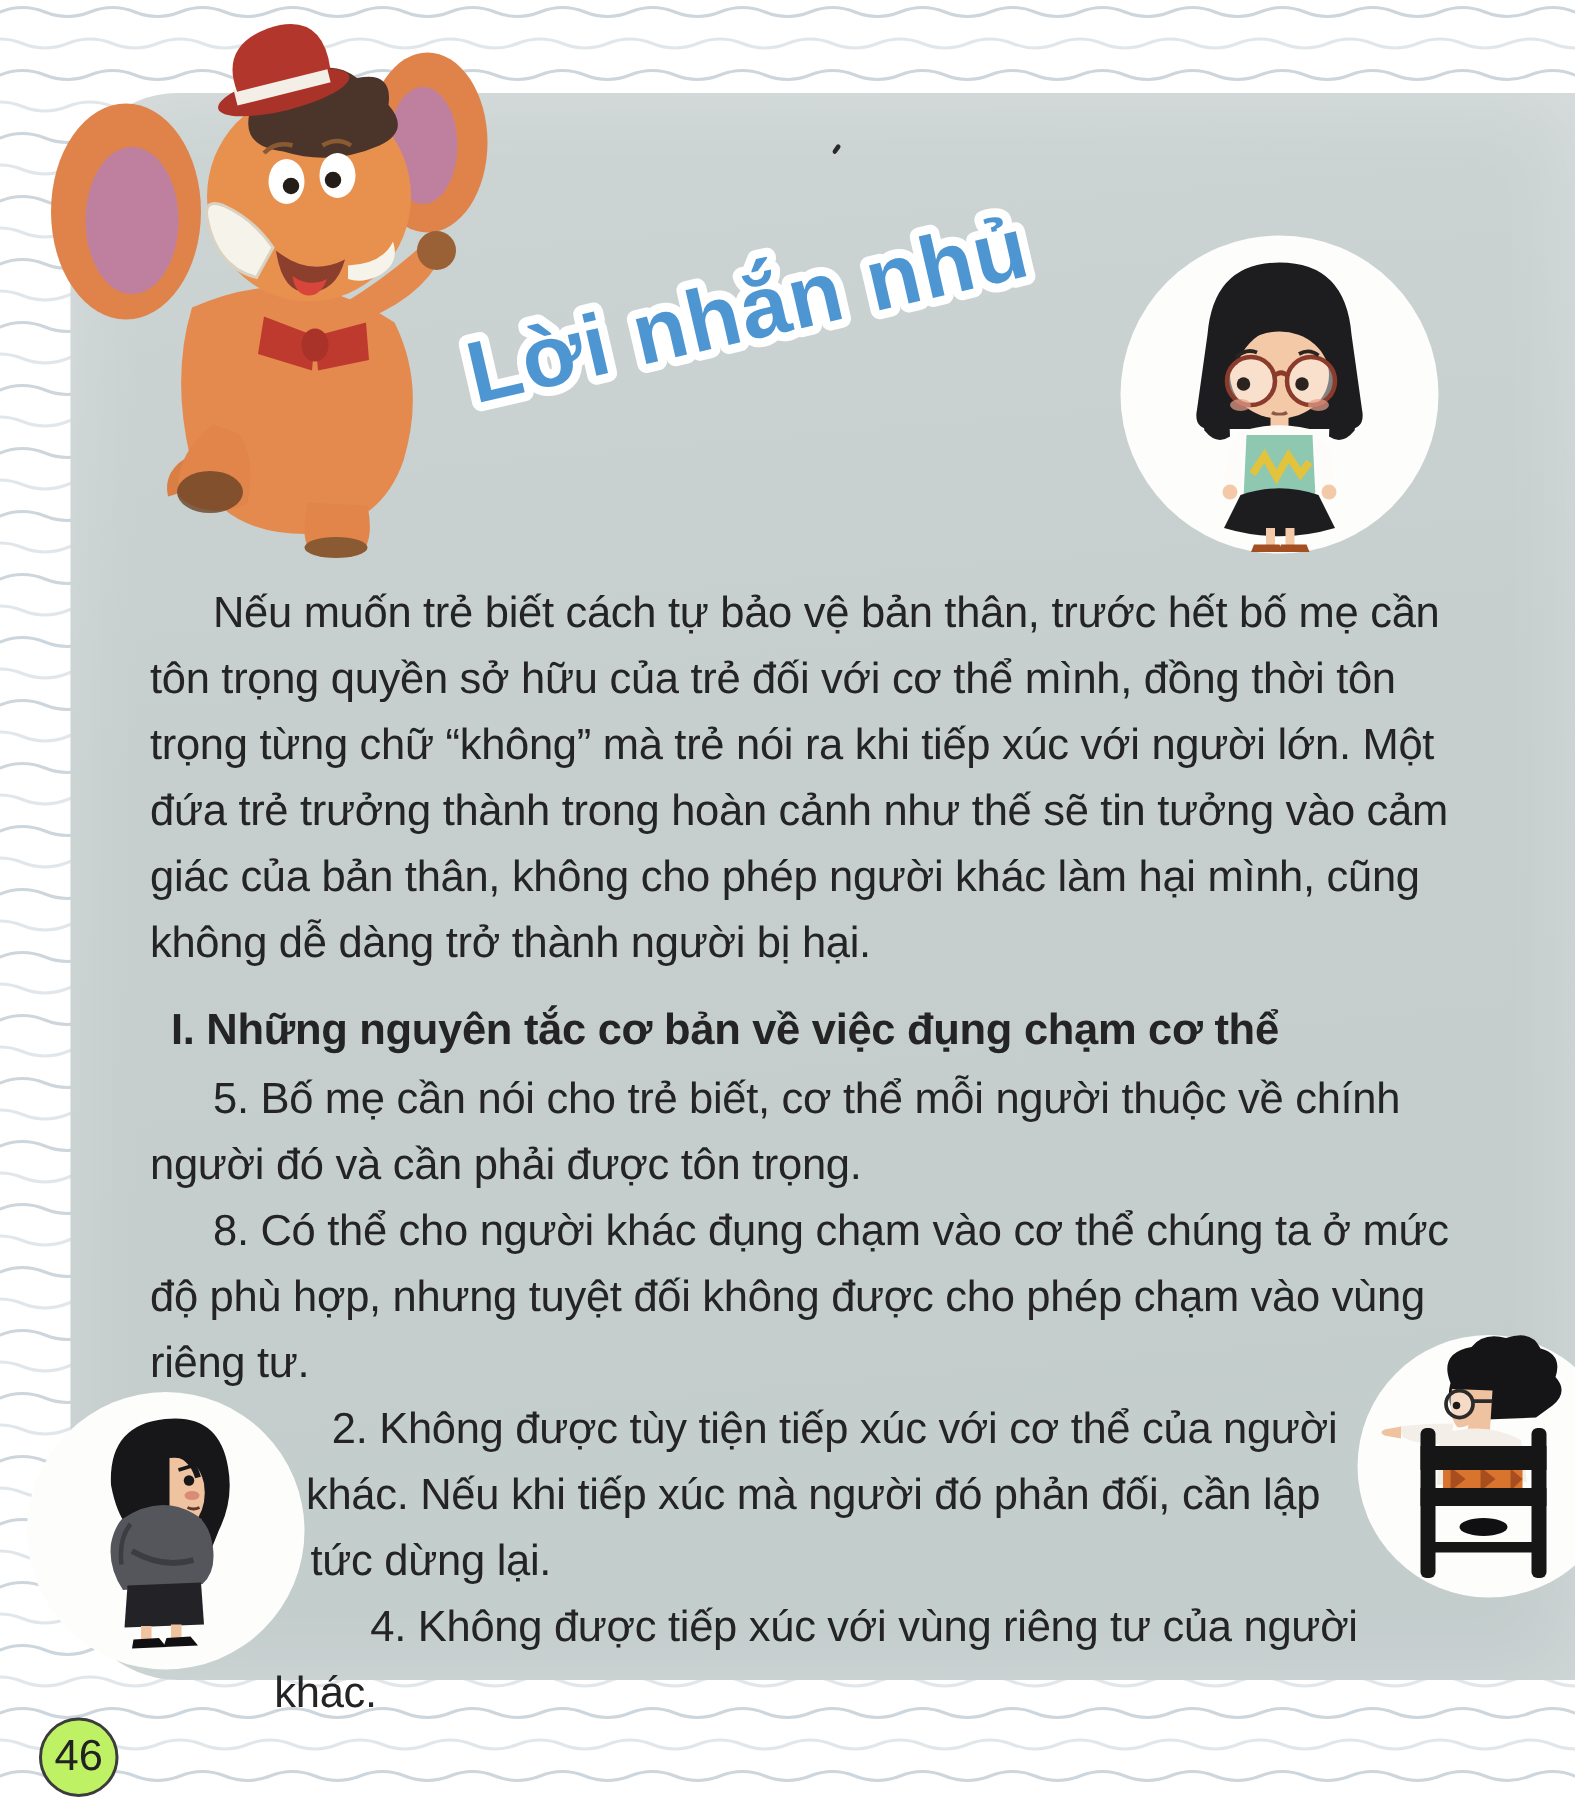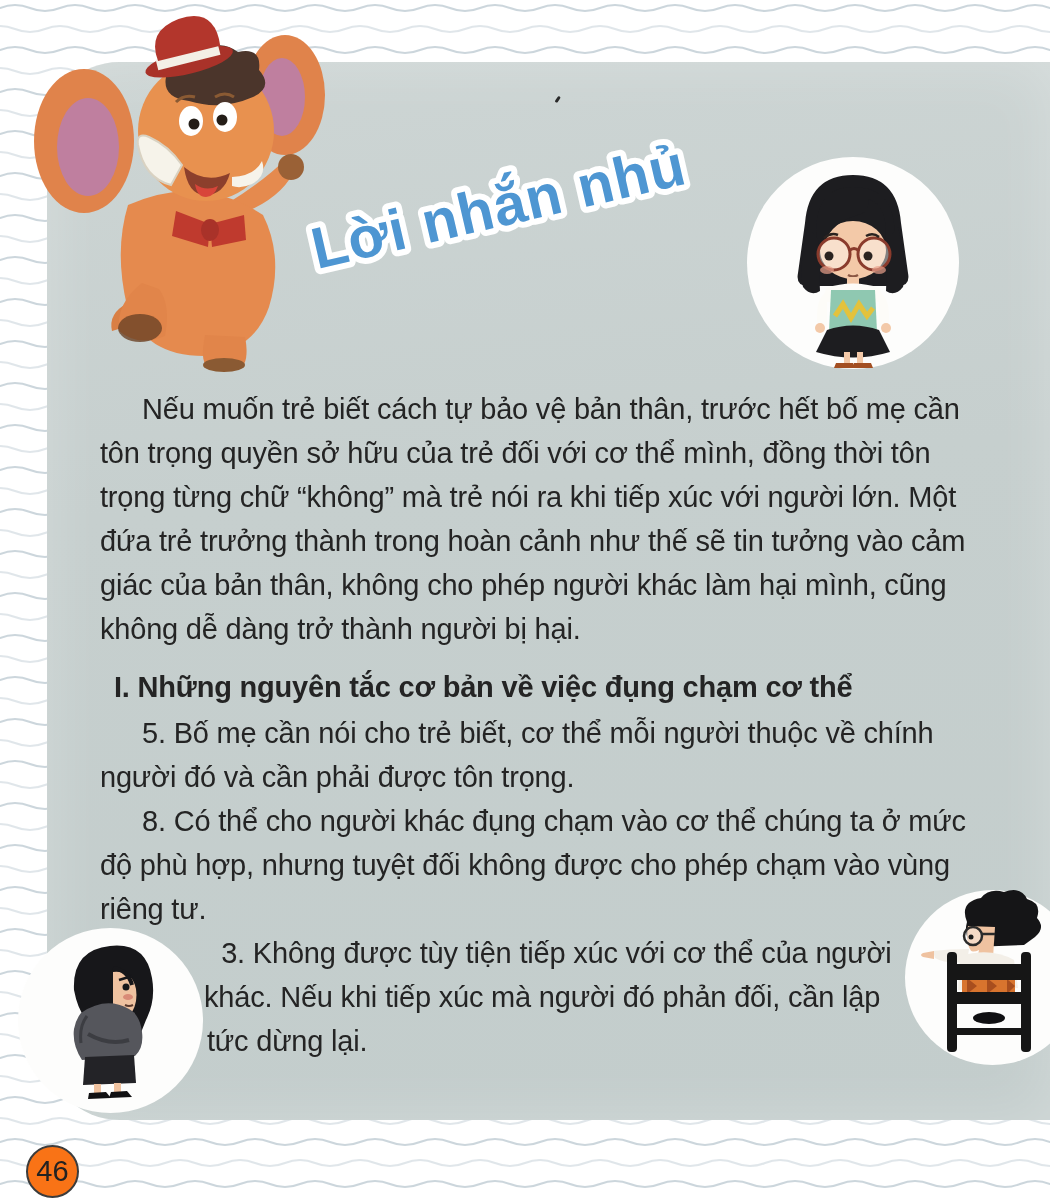--- a/index.html
+++ b/index.html
@@ -37,21 +37,21 @@
   .intro{text-indent:42px;margin-bottom:14px !important;}
   .heading{font-weight:bold;text-indent:14px;margin-bottom:2px !important;}
   .rule{text-indent:42px;}
   .pt34{position:relative;}
   .float-l{float:left;width:108px;height:216px;
     shape-outside:circle(97px at 10px 112px);}
   .float-r{float:right;width:76px;height:172px;
     shape-outside:circle(91px at 100px 70px);}
   .page-num{
     position:absolute;left:26px;top:1145px;width:49px;height:49px;z-index:5;
-    background:#f97316;border:2.5px solid #3c3c3c;border-radius:50%;
+    background:#bef264;border:2.5px solid #3c3c3c;border-radius:50%;
     display:flex;align-items:center;justify-content:center;
     font-size:29px;color:#222;
   }
 </style>
 </head>
 <body>
 
 <svg id="waves" width="1050" height="1200">
     <path d="M0 8 q15 -6 30 0 t30 0 t30 0 t30 0 t30 0 t30 0 t30 0 t30 0 t30 0 t30 0 t30 0 t30 0 t30 0 t30 0 t30 0 t30 0 t30 0 t30 0 t30 0 t30 0 t30 0 t30 0 t30 0 t30 0 t30 0 t30 0 t30 0 t30 0 t30 0 t30 0 t30 0 t30 0 t30 0 t30 0 t30 0 t30 0 t30 0 t30 0" fill="none" stroke="#c7d2d8" stroke-width="2" stroke-linecap="round" opacity="0.9"></path>
     <path d="M-15 29 q15 -6 30 0 t30 0 t30 0 t30 0 t30 0 t30 0 t30 0 t30 0 t30 0 t30 0 t30 0 t30 0 t30 0 t30 0 t30 0 t30 0 t30 0 t30 0 t30 0 t30 0 t30 0 t30 0 t30 0 t30 0 t30 0 t30 0 t30 0 t30 0 t30 0 t30 0 t30 0 t30 0 t30 0 t30 0 t30 0 t30 0 t30 0 t30 0" fill="none" stroke="#c7d2d8" stroke-width="2" stroke-linecap="round" opacity="0.55"></path>
@@ -235,19 +235,20 @@
 </div>
 
 <div class="textblock">
   <p class="intro">Nếu muốn trẻ biết cách tự bảo vệ bản thân, trước hết bố mẹ cần tôn trọng quyền sở hữu của trẻ đối với cơ thể mình, đồng thời tôn trọng từng chữ “không” mà trẻ nói ra khi tiếp xúc với người lớn. Một đứa trẻ trưởng thành trong hoàn cảnh như thế sẽ tin tưởng vào cảm giác của bản thân, không cho phép người khác làm hại mình, cũng không dễ dàng trở thành người bị hại.</p>
   <p class="heading">I. Những nguyên tắc cơ bản về việc đụng chạm cơ thể</p>
   <p class="rule">5. Bố mẹ cần nói cho trẻ biết, cơ thể mỗi người thuộc về chính người đó và cần phải được tôn trọng.</p>
   <p class="rule">8. Có thể cho người khác đụng chạm vào cơ thể chúng ta ở mức độ phù hợp, nhưng tuyệt đối không được cho phép chạm vào vùng riêng tư.</p>
   <div class="pt34">
     <div class="float-l"></div>
     <div class="float-r"></div>
-    <p class="rule">3. Không được tùy tiện tiếp xúc với cơ thể của người khác. Nếu khi tiếp xúc mà người đó phản đối, cần lập tức dừng lại.</p>
+    <p class="rule">2. Không được tùy tiện tiếp xúc với cơ thể của người khác. Nếu khi tiếp xúc mà người đó phản đối, cần lập tức dừng lại.</p>
+    <p class="rule">4. Không được tiếp xúc với vùng riêng tư của người khác.</p>
   </div>
 </div>
 
 <div class="page-num">
   <span>46</span>
 </div>
 
 </body></html>

